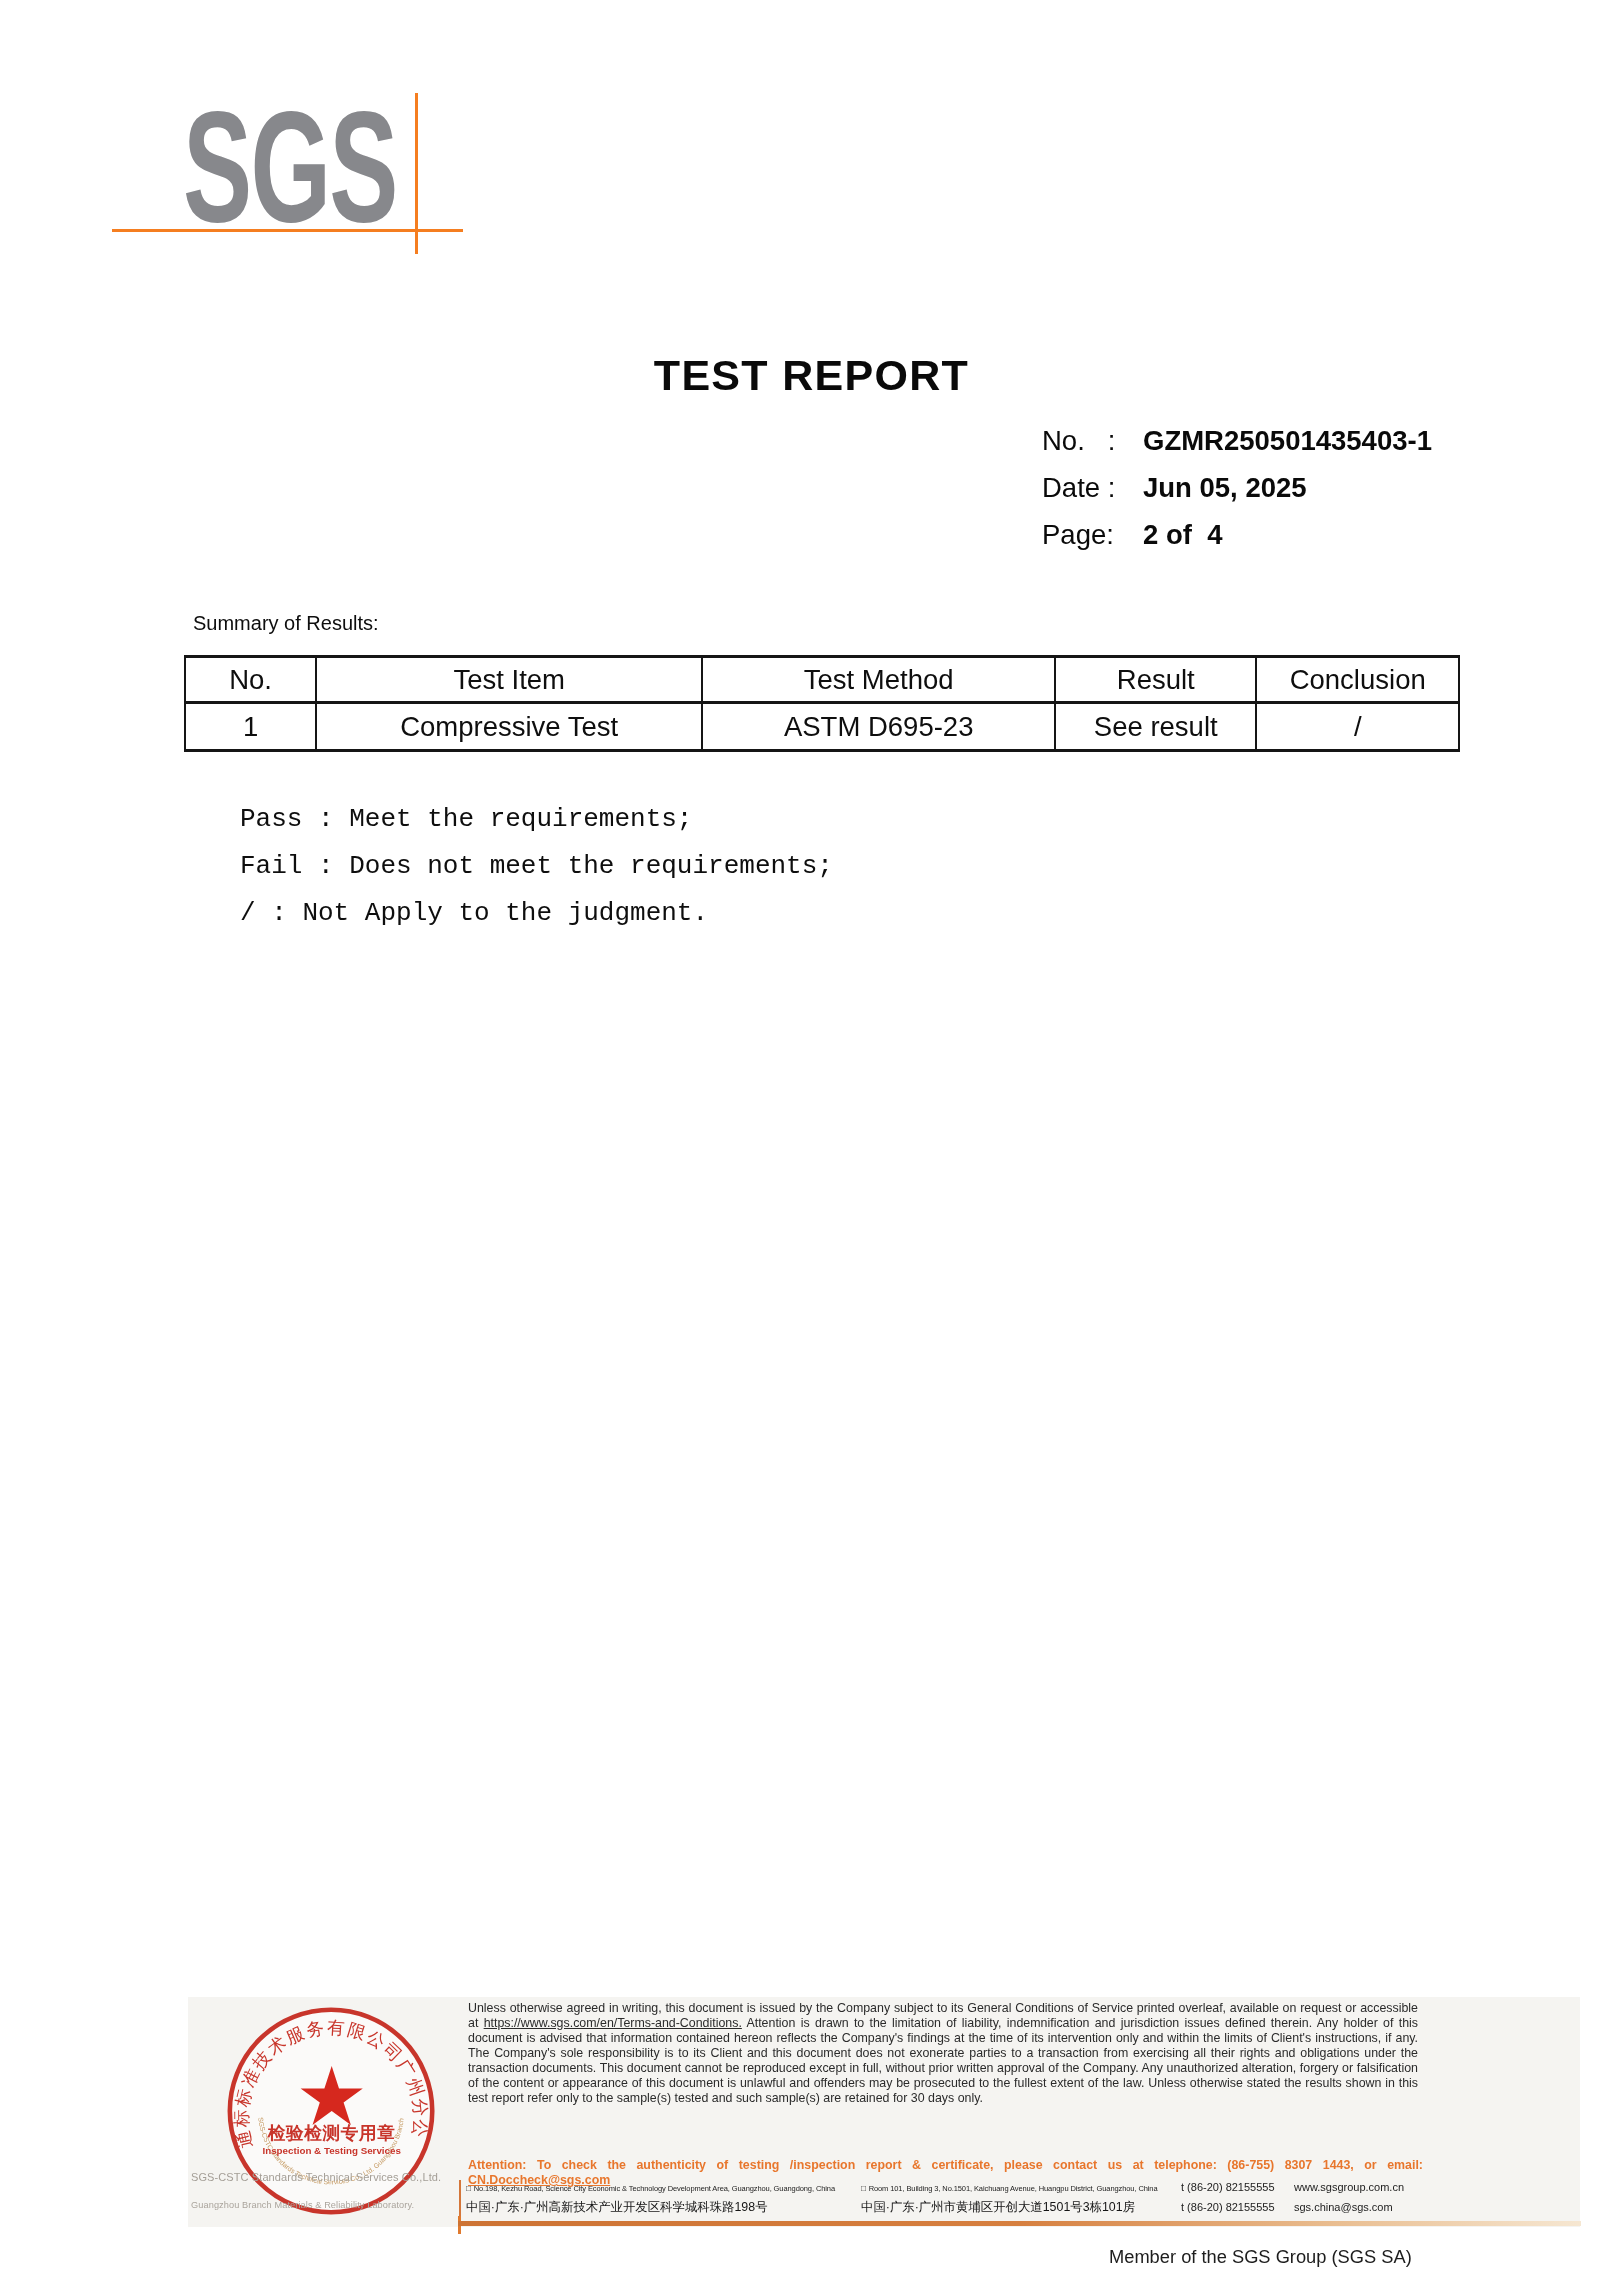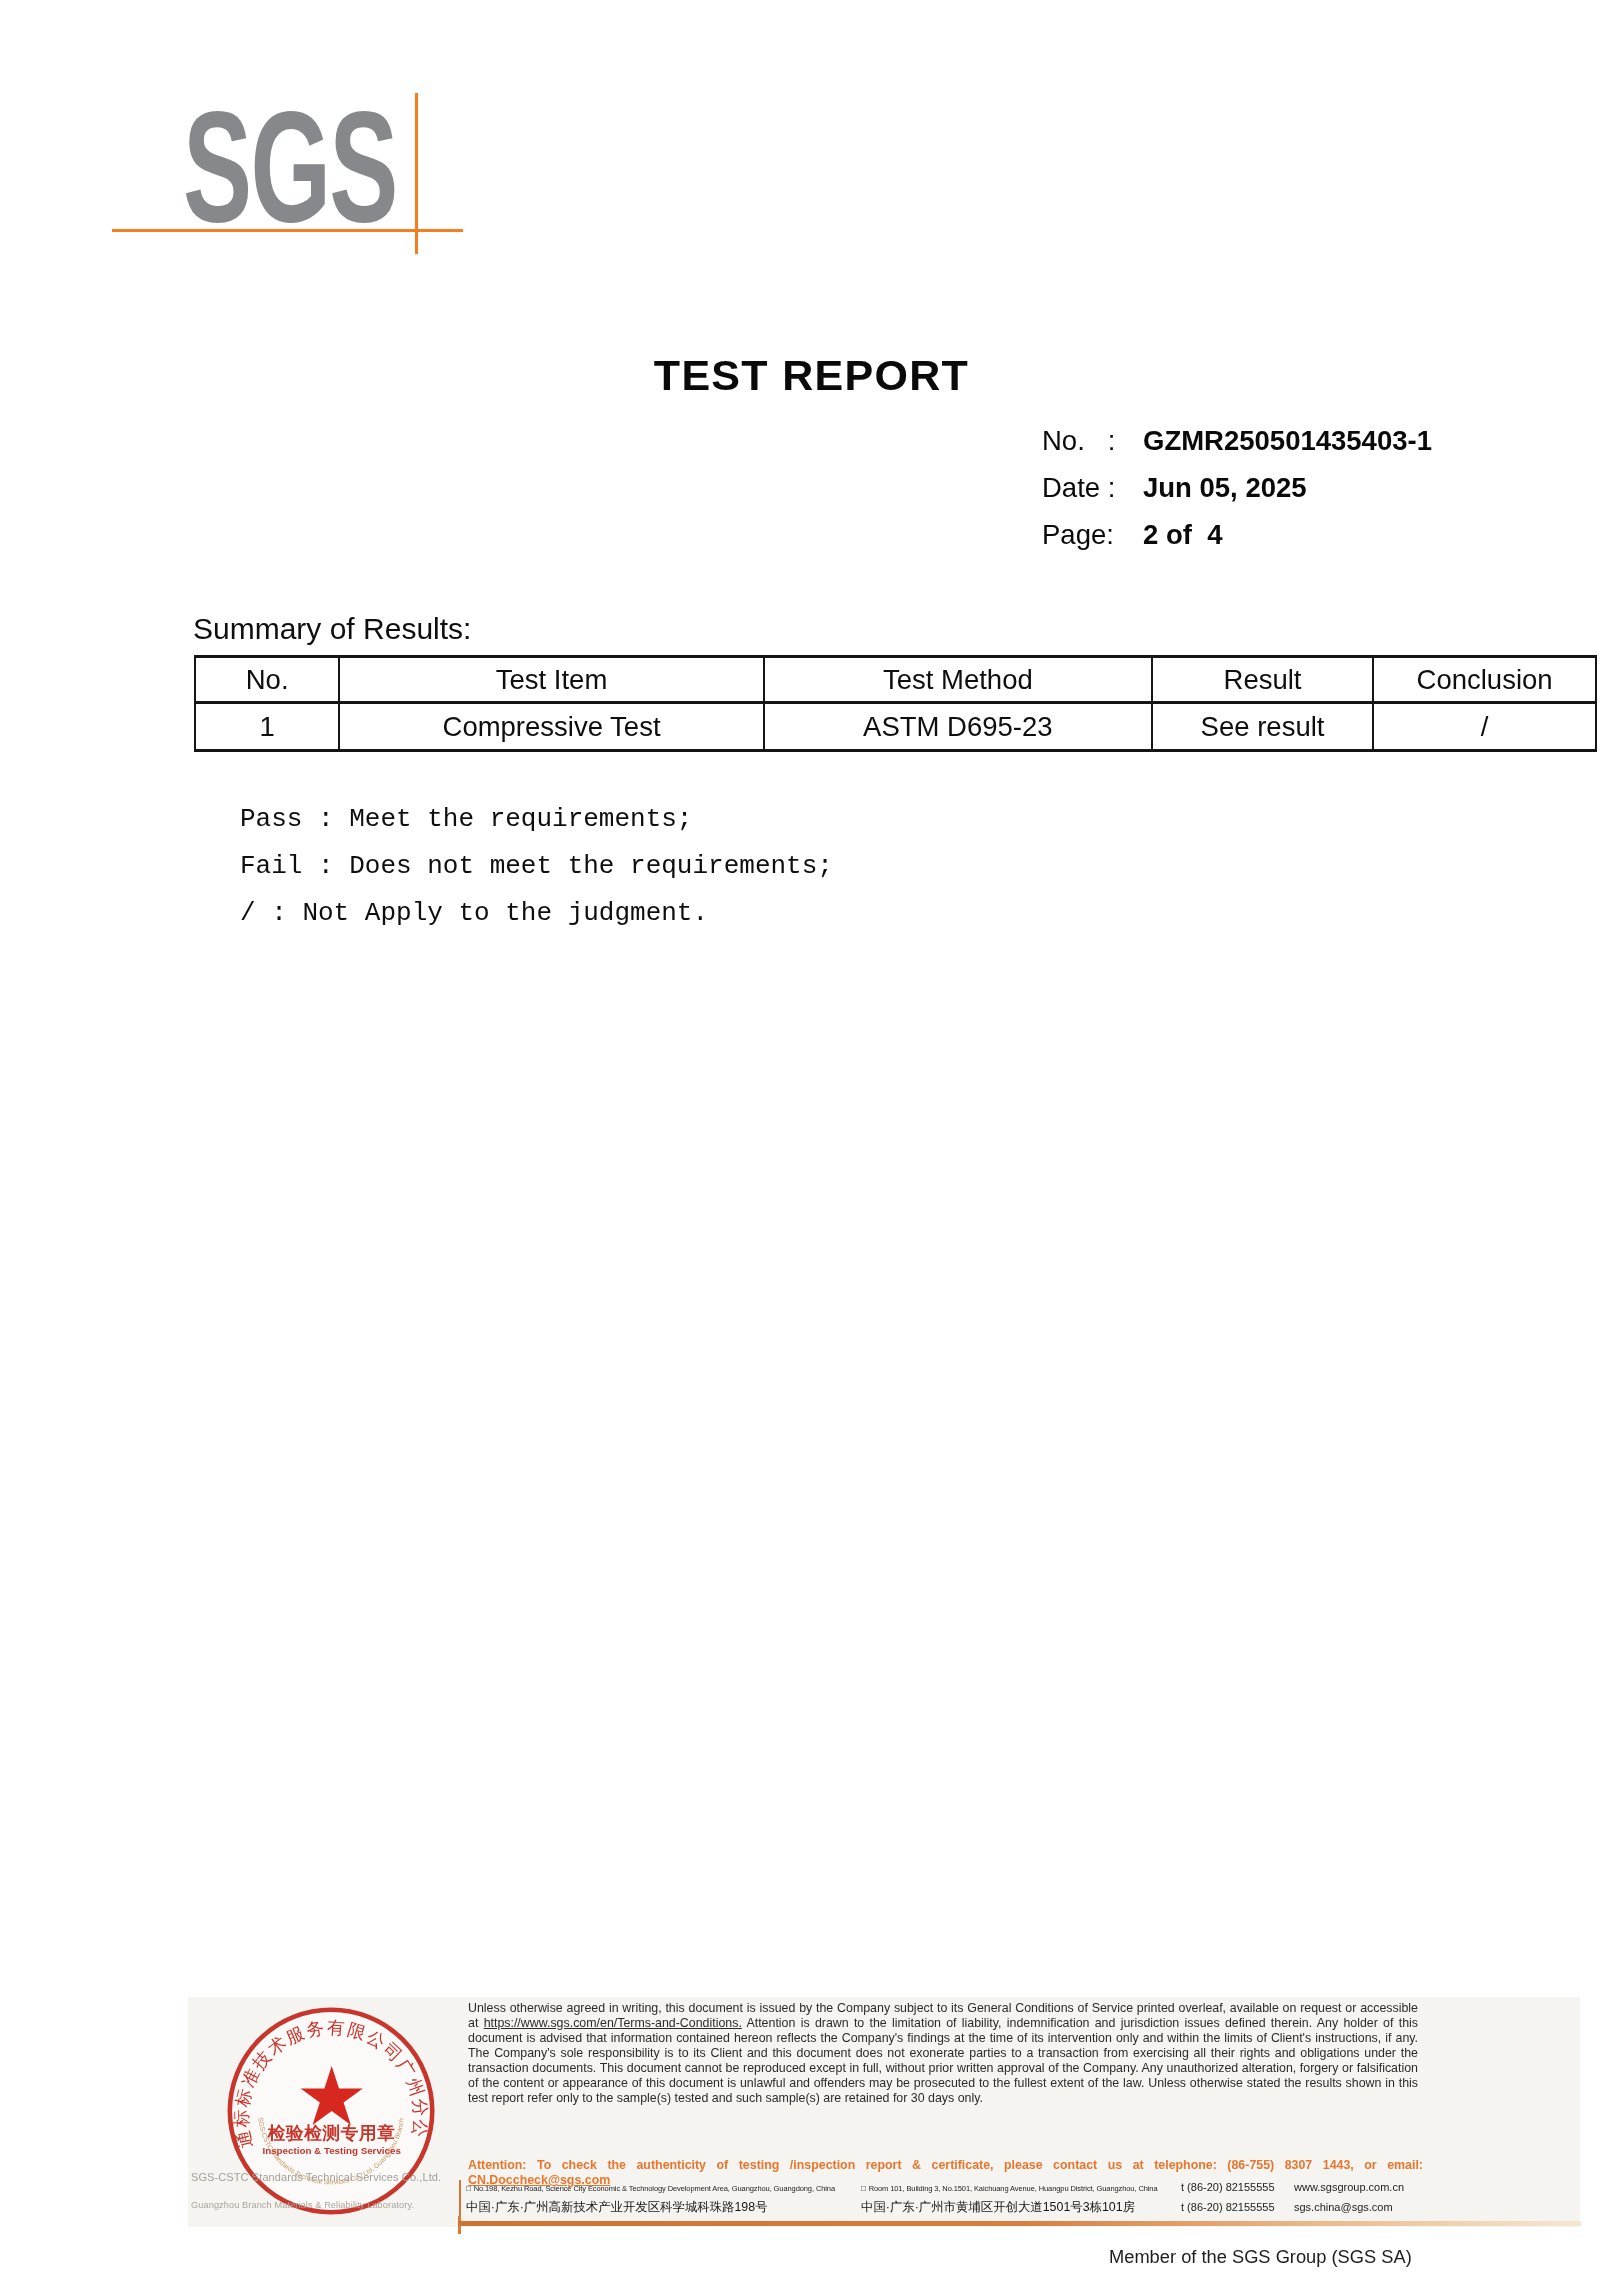--- a/index.html
+++ b/index.html
@@ -30,22 +30,22 @@
   
   .report-info { left:1042px; top:425px; width:419px; }
   .report-info .row { height:47px; display:flex; align-items:flex-start; }
   .report-info .lbl {
     display:inline-block; width:101px; white-space:pre;
     font-size:27.5px; font-weight:400; color:#0a0a0a;
   }
   .report-info .val { font-size:27.5px; font-weight:700; color:#0a0a0a; white-space:pre; }
 
   
-  .summary-heading { left:193px; top:612px; font-size:30px; color:#0e0e0e; }
-  .summary-table-wrap { left:194px; top:655px; width:1403px; }
+  .summary-heading { left:193px; top:612px; font-size:20px; color:#0e0e0e; }
+  .summary-table-wrap { left:184px; top:655px; width:1276px; }
   table.summary { width:100%; border-collapse:collapse; table-layout:fixed;
     border-top:3.9px solid #151515; border-bottom:3.9px solid #151515; }
   table.summary th, table.summary td {
     border-left:2px solid #151515; border-right:2px solid #151515;
     font-weight:400; font-size:27.5px; text-align:center; vertical-align:middle;
     padding:0; color:#0e0e0e;
   }
   table.summary th { height:46px; border-bottom:3.3px solid #151515; }
   table.summary td { height:48px; }
 

